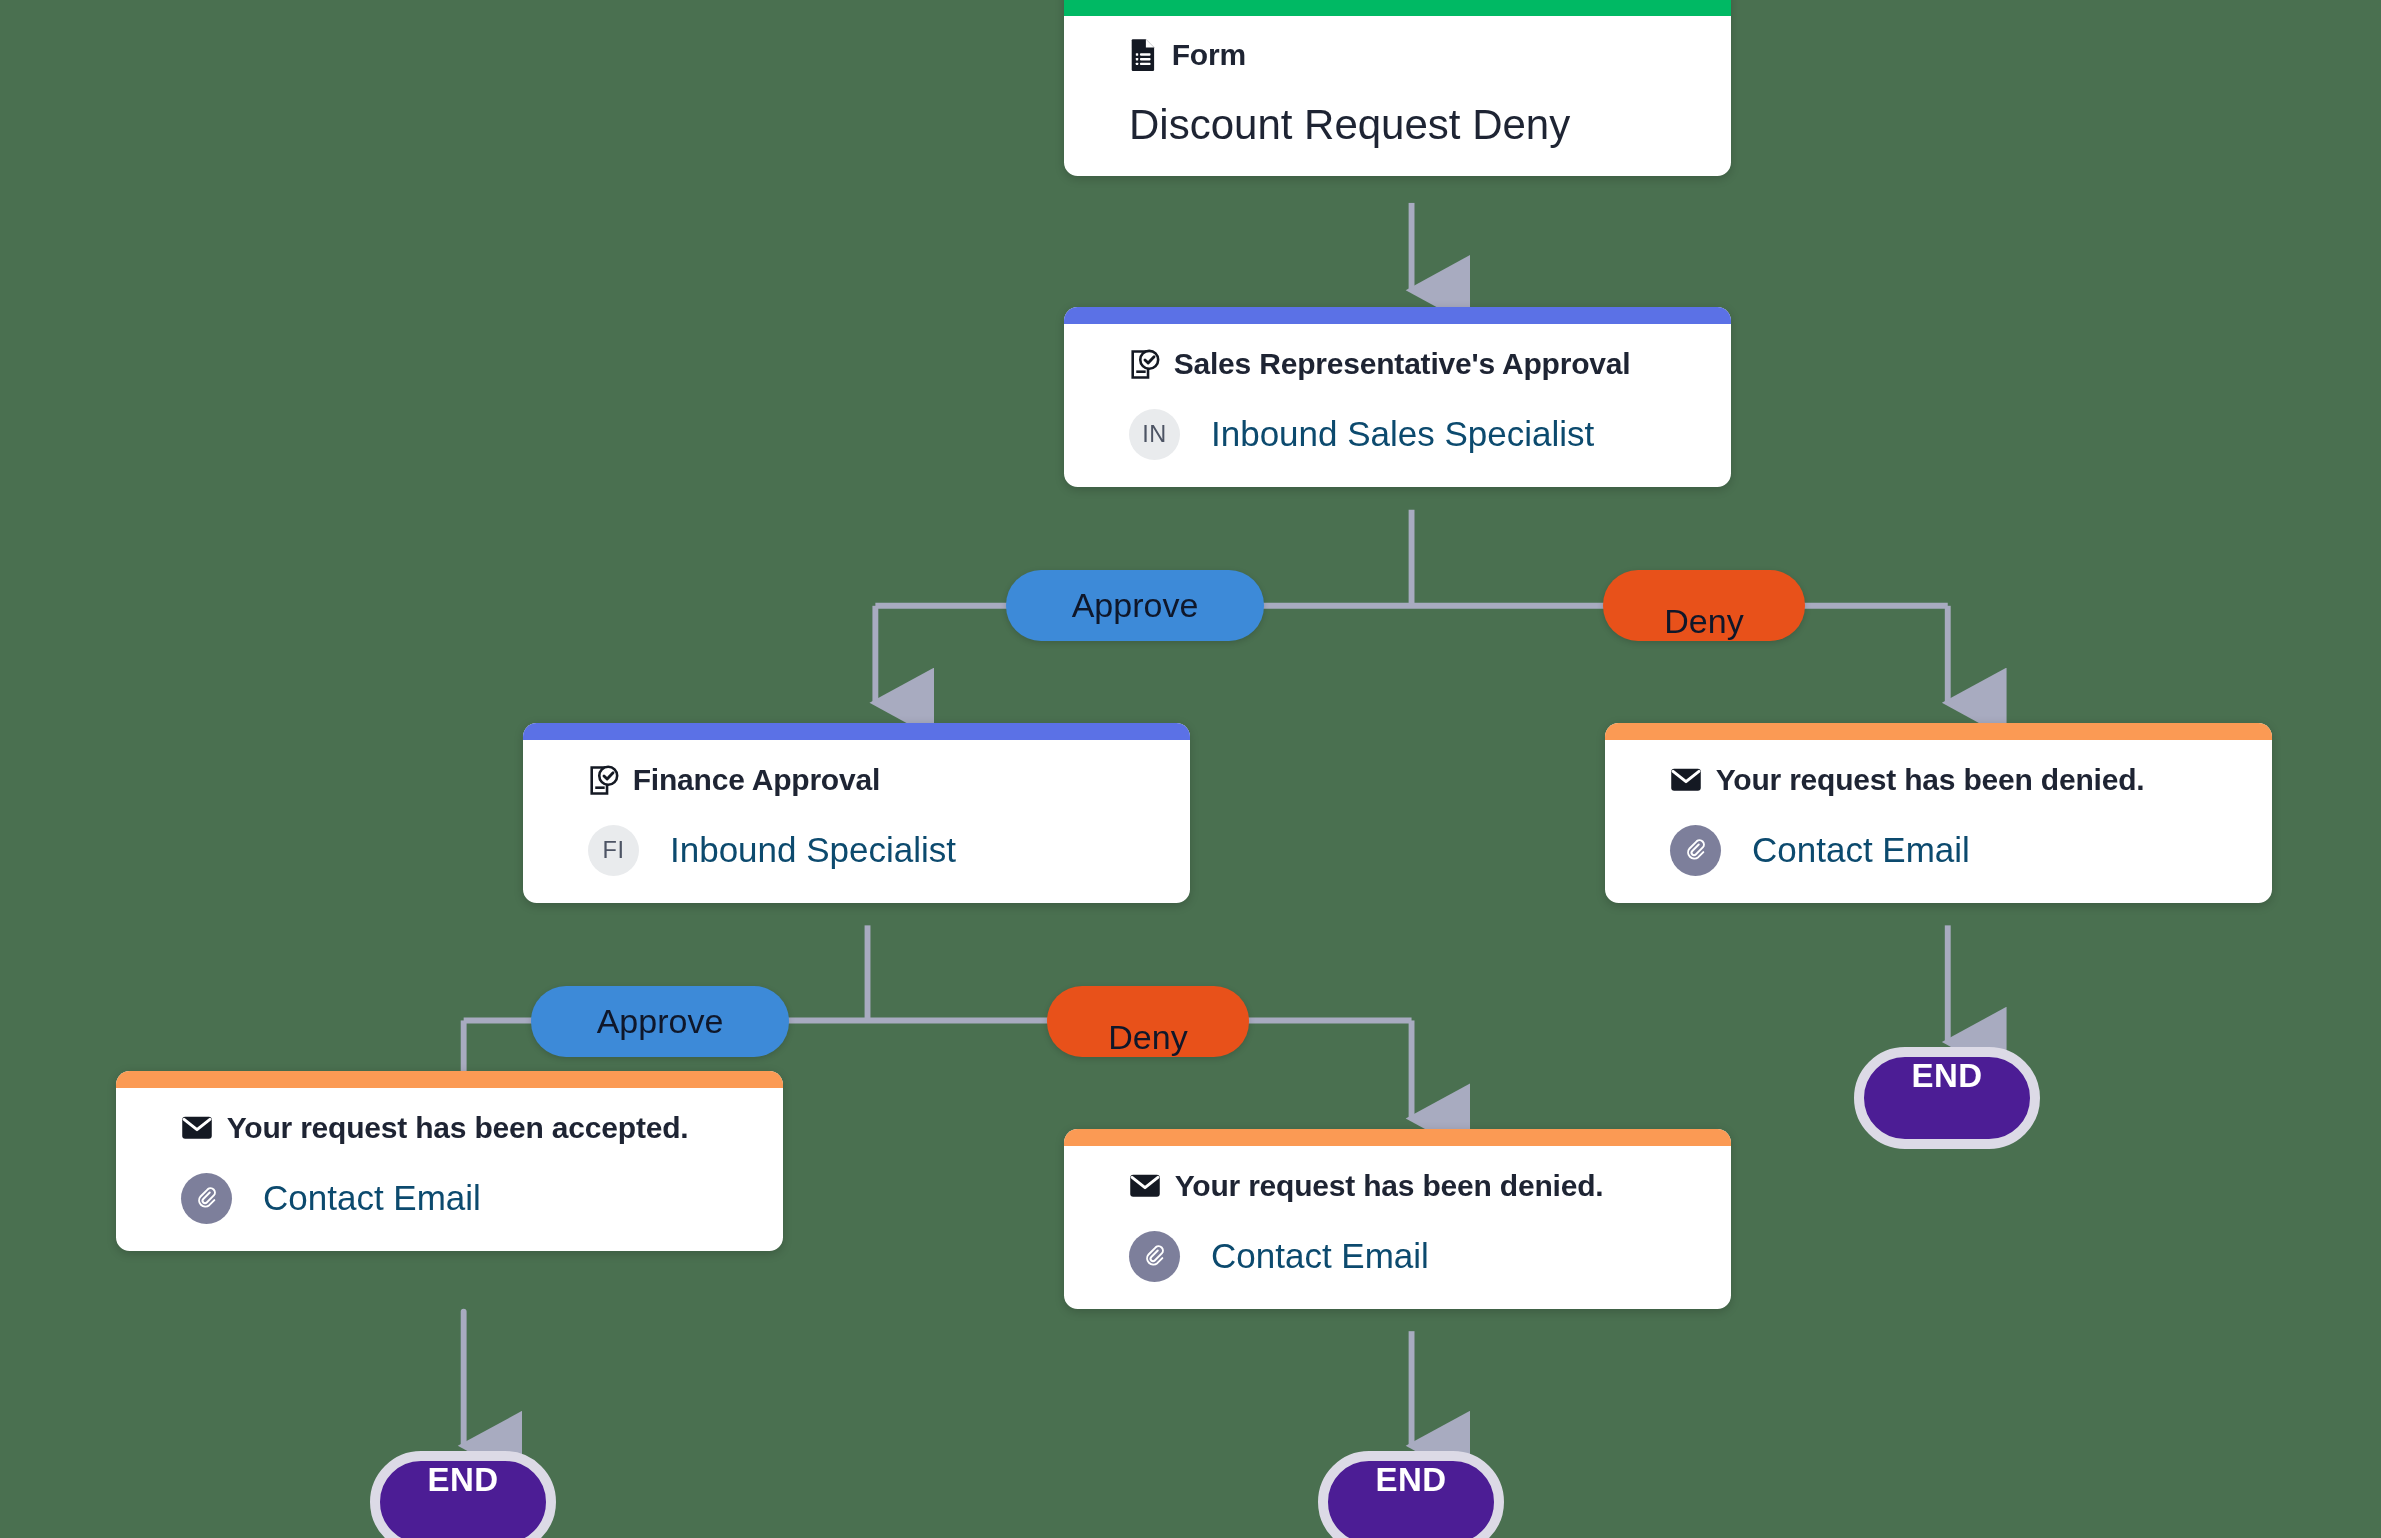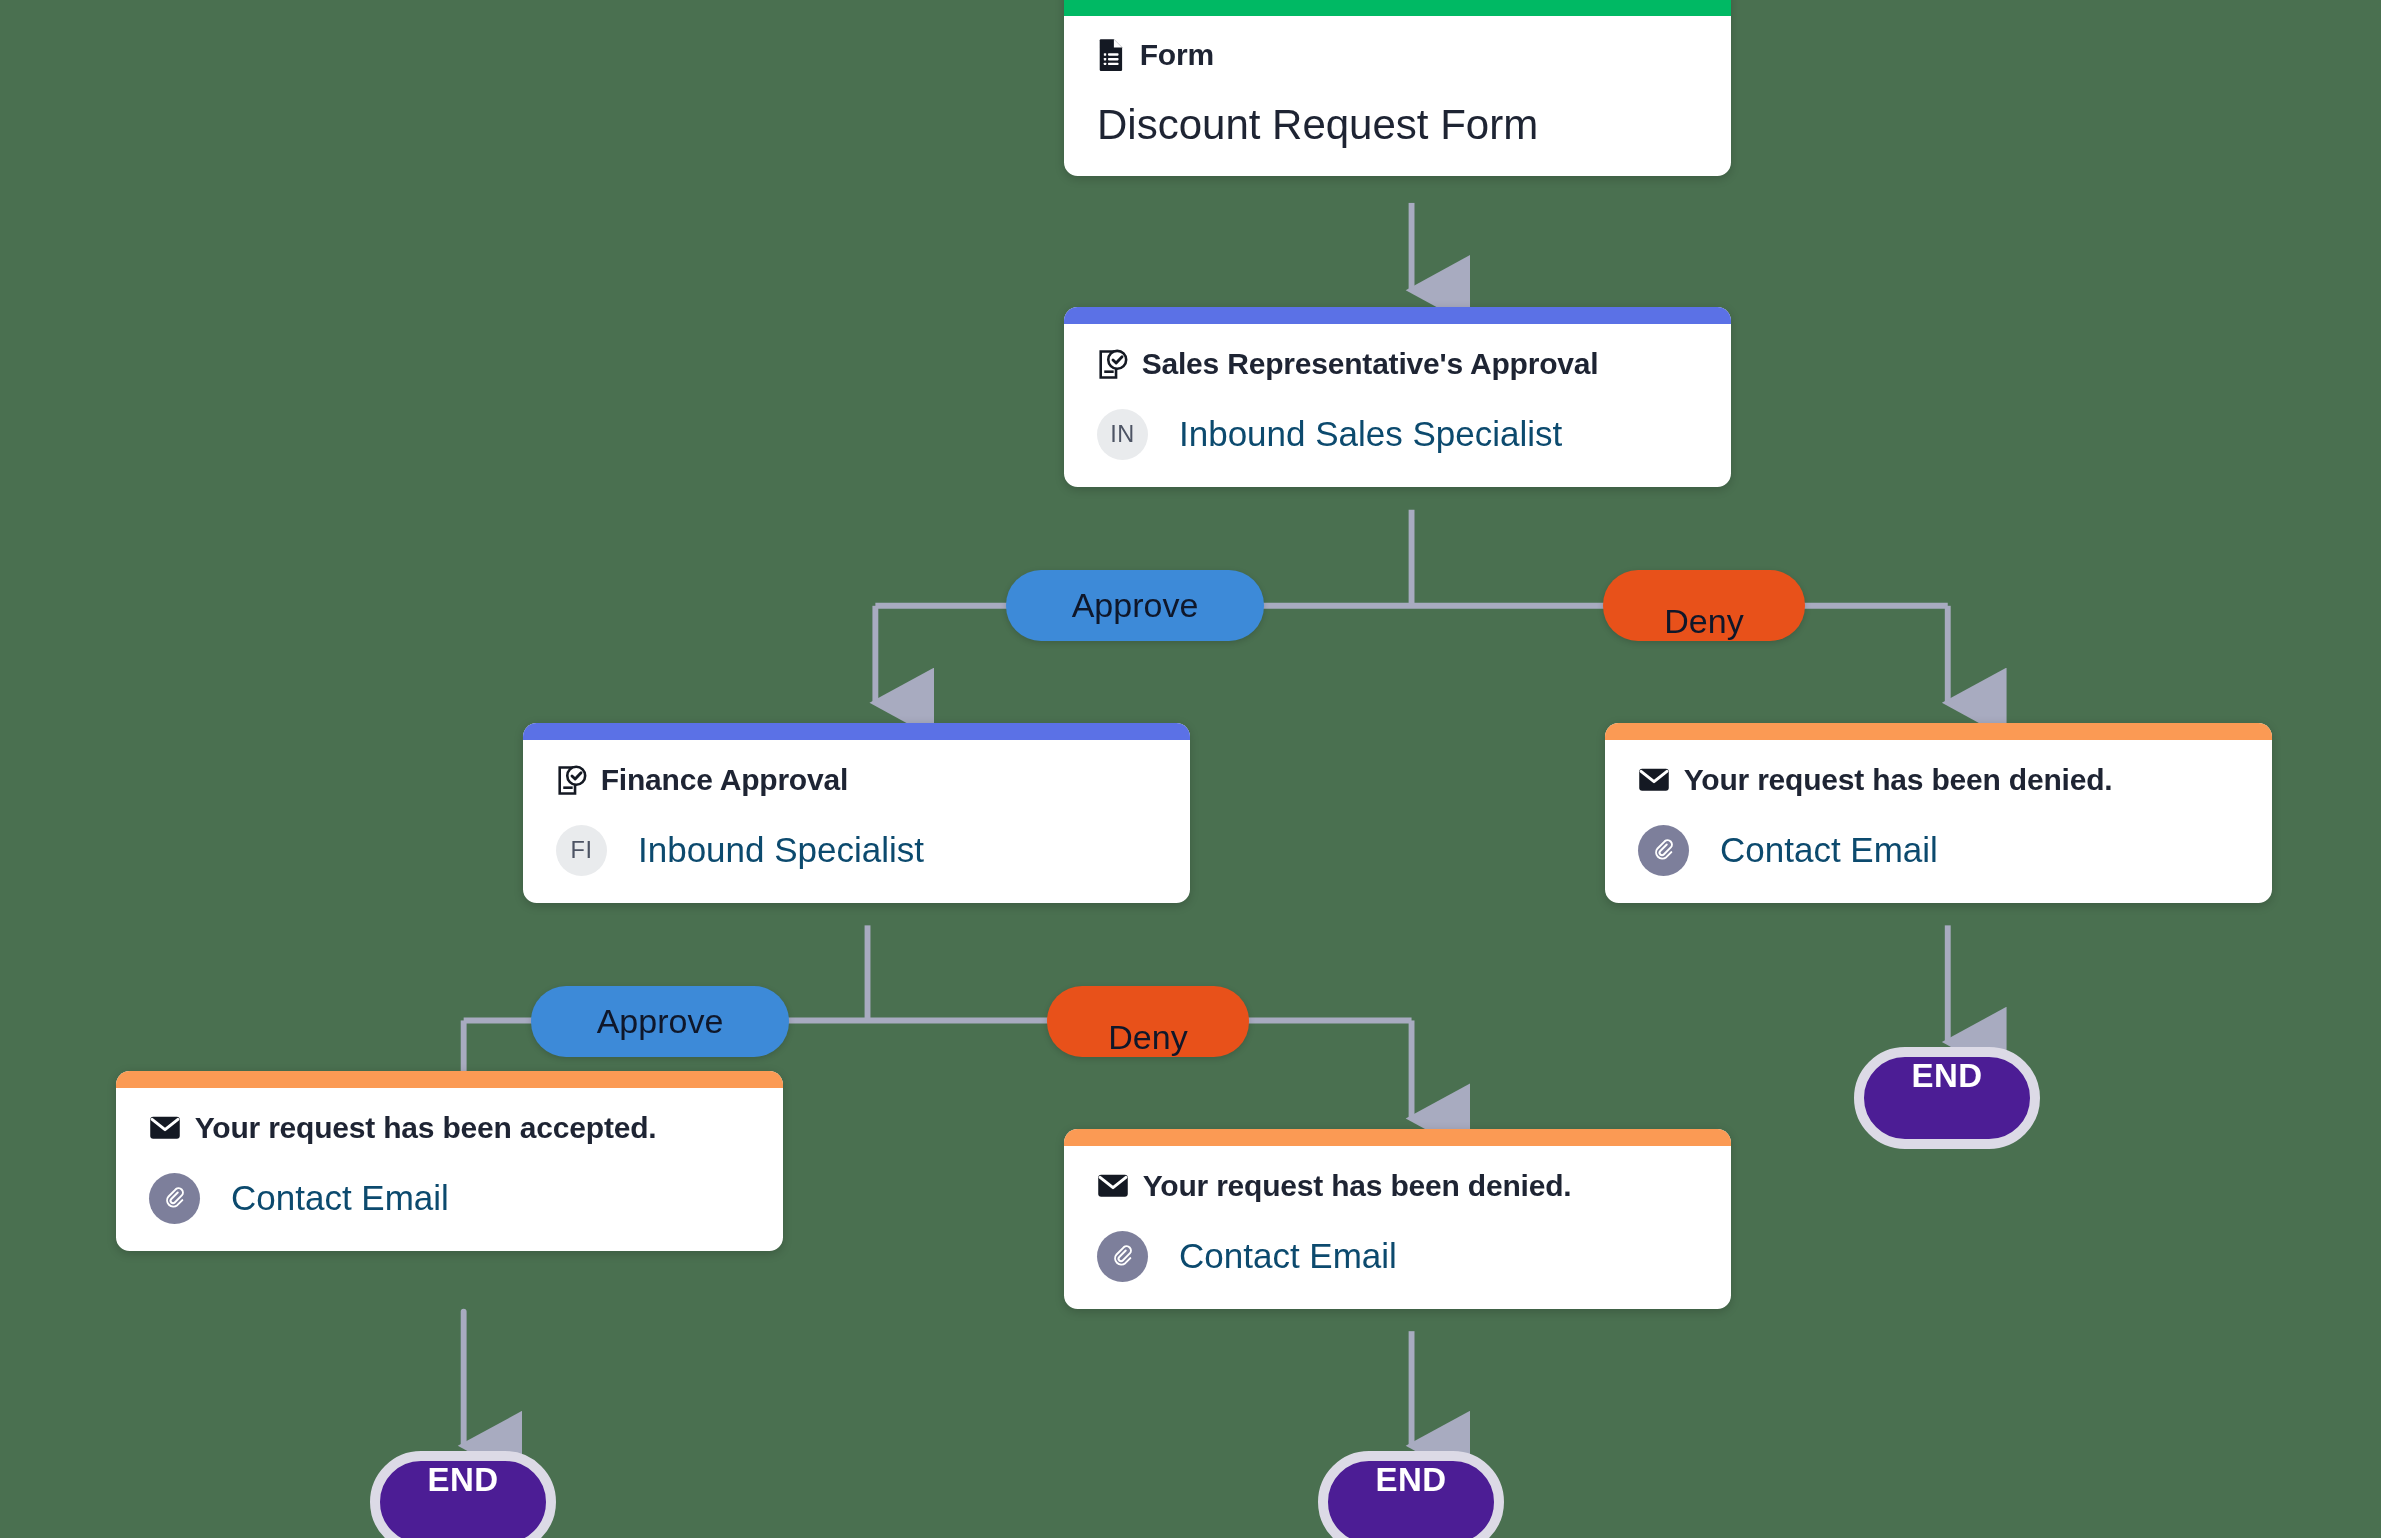--- a/index.html
+++ b/index.html
@@ -40,20 +40,21 @@
     overflow: hidden;
     box-sizing: border-box;
   }
   .card-bar {
     height: 16.7px;
     width: 100%;
     display: block;
   }
   .card-body {
     padding: 23.5px 33px 27.4px 33px;
+    margin-left: 32px;
   }
 
   .card-head {
     display: flex;
     align-items: center;
     gap: 13.7px;
   }
   .card-head-title {
     font-size: 30px;
     font-weight: bold;
@@ -188,21 +189,21 @@
             <rect x="5.5" y="13" width="2" height="2" rx="0.4"></rect>
             <rect x="9" y="13" width="9" height="2" rx="0.7"></rect>
             <rect x="5.5" y="17" width="2" height="2" rx="0.4"></rect>
             <rect x="9" y="17" width="9" height="2" rx="0.7"></rect>
             <rect x="5.5" y="21" width="2" height="2" rx="0.4"></rect>
             <rect x="9" y="21" width="9" height="2" rx="0.7"></rect>
           </g>
         </svg>
         <span class="card-head-title">Form</span>
       </div>
-      <div class="card-title-big">Discount Request Form</div>
+      <div class="card-title-big">Discount Request Deny</div>
     </div>
   </div>
 
   <div class="node-card" style="left:1064px; top:307px; width:667px;">
     <span class="card-bar" style="background:#5b71e6;"></span>
     <div class="card-body">
       <div class="card-head">
         <svg class="icon-svg" width="31" height="33" viewBox="0 0 26 28">
           <path d="M3 3 h13 v22 H3 z" fill="none" stroke="#141923" stroke-width="2.2"></path>
           <rect x="6" y="19" width="8" height="2.2" fill="#141923"></rect>

